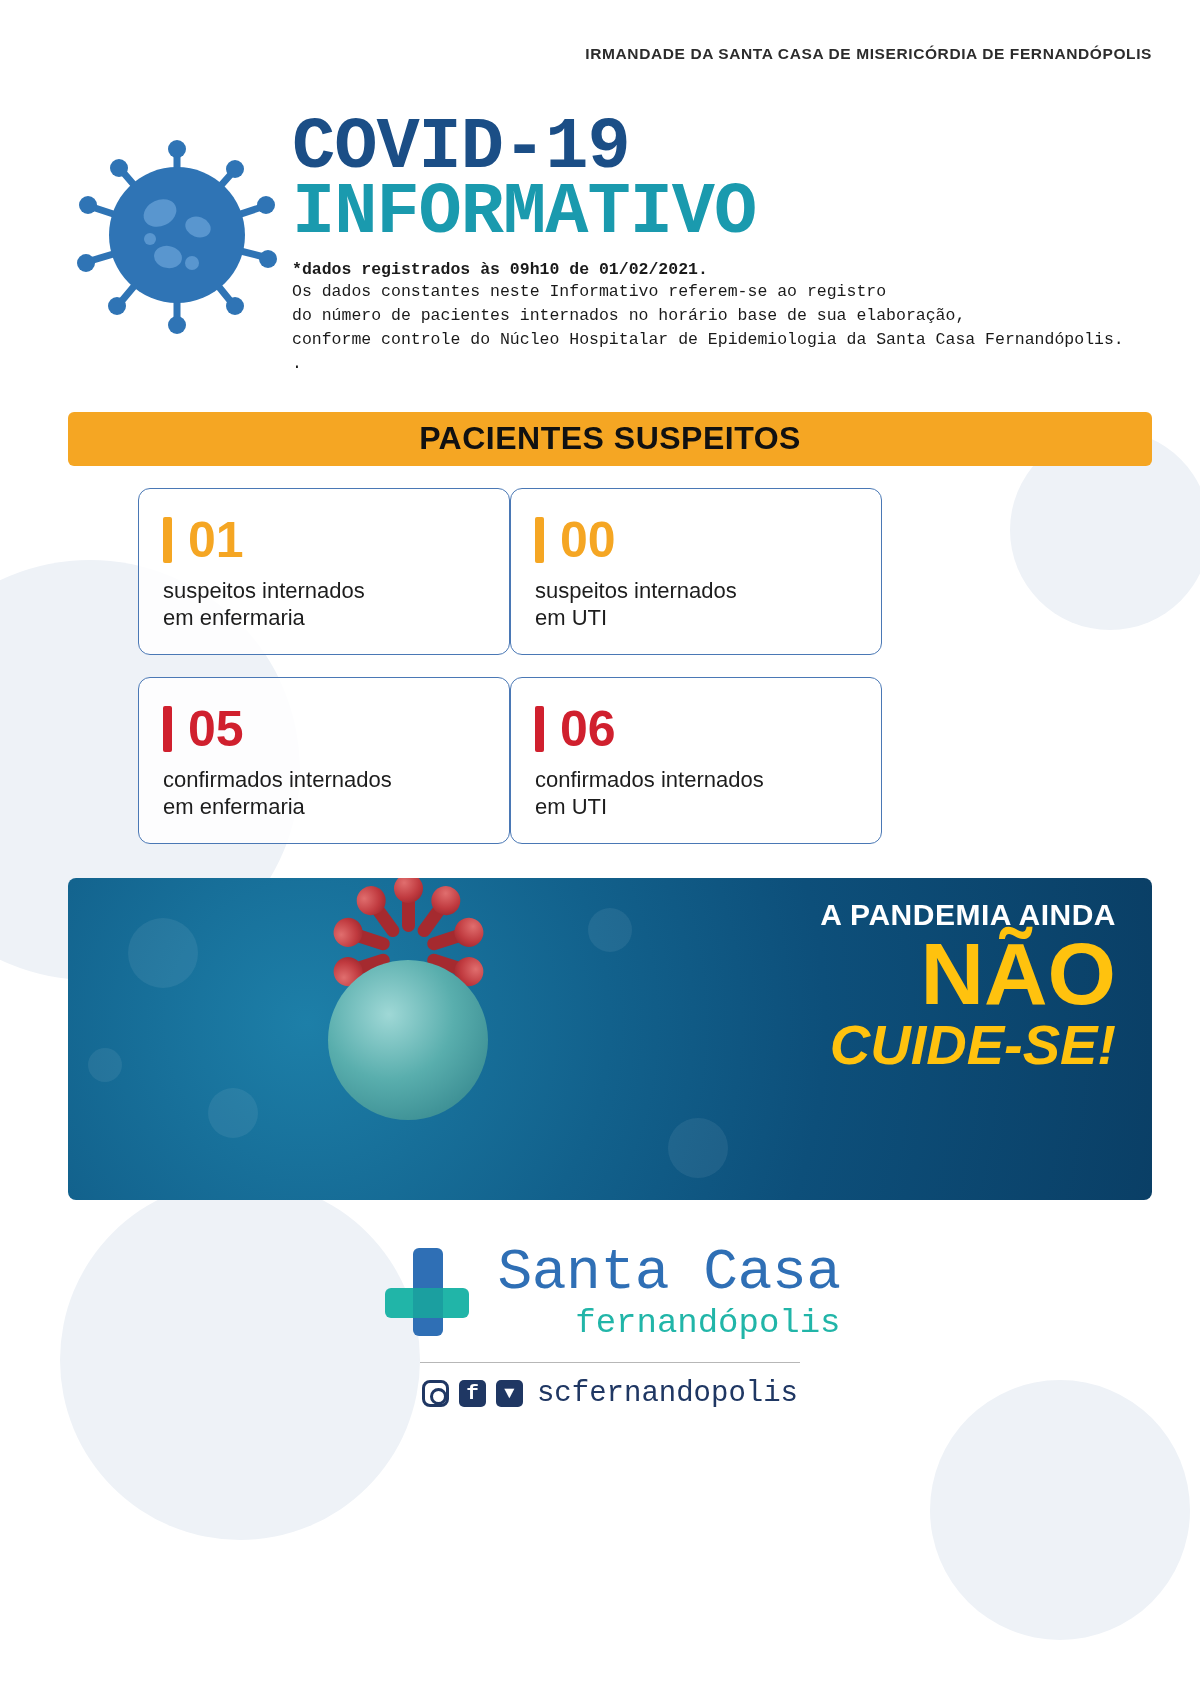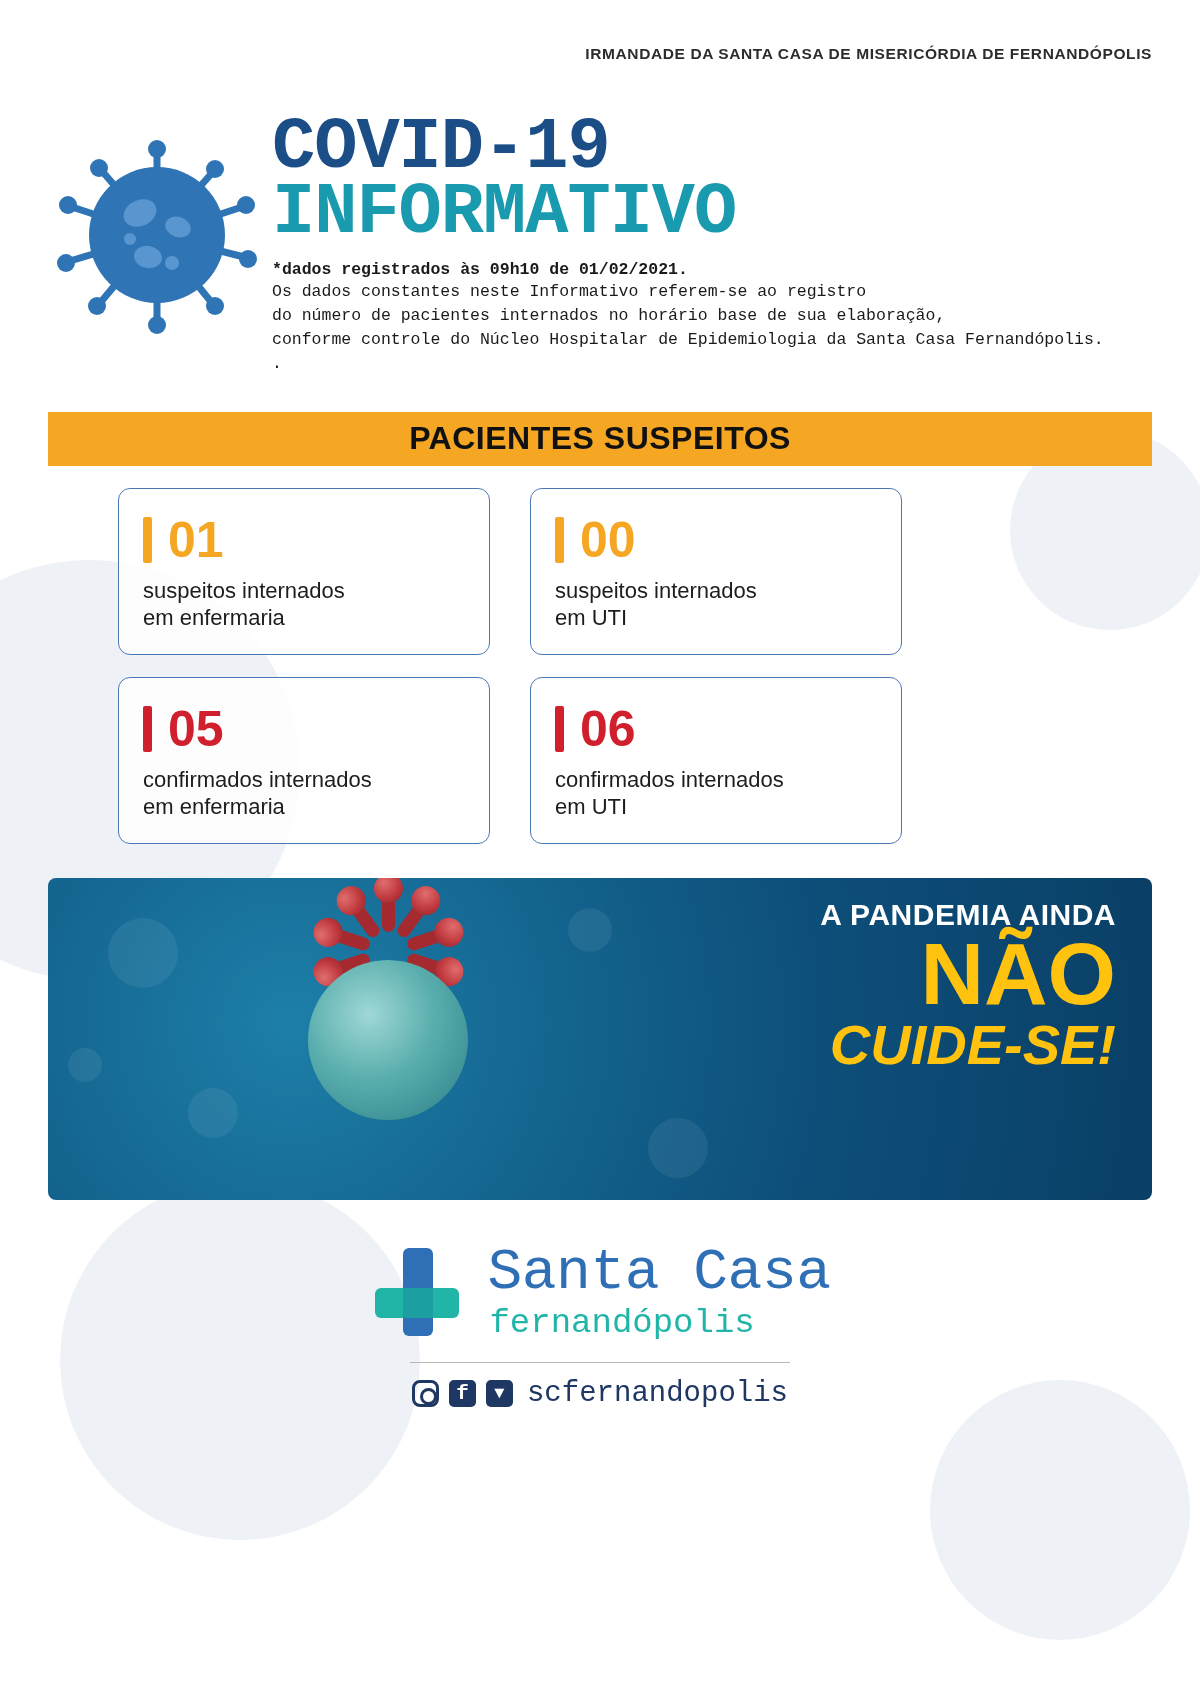--- a/index.html
+++ b/index.html
@@ -22,21 +22,21 @@
     position: absolute;
     border-radius: 50%;
     background: #eef2f7;
     z-index: 0;
   }
   .wm1 { width: 420px; height: 420px; left: -120px; top: 560px; }
   .wm2 { width: 360px; height: 360px; left: 60px; top: 1180px; }
   .wm3 { width: 260px; height: 260px; left: 930px; top: 1380px; }
   .wm4 { width: 200px; height: 200px; left: 1010px; top: 430px; }
 
-  .content { position: relative; z-index: 2; }
+  .content { position: relative; z-index: 2; padding-left: 20px; }
 
   .org-line {
     text-align: right;
     font-size: 15.5px;
     letter-spacing: 0.6px;
     color: #2c2c2c;
     font-weight: 600;
     padding: 45px 48px 0 0;
   }
 
@@ -78,34 +78,33 @@
   .note {
     font-size: 16.5px;
     color: #1a1a1a;
     line-height: 1.35;
     margin-top: 2px;
   }
 
   .band {
     margin: 0 48px;
     height: 54px;
-    border-radius: 0;
+    border-radius: 6px;
     display: flex;
     align-items: center;
     justify-content: center;
     font-size: 32px;
     font-weight: 800;
     letter-spacing: 0.5px;
   }
   .band-suspeitos { background: #f5a623; color: #111111; margin-top: 36px; }
   .band-confirmados { background: #d0202e; color: #ffffff; margin-top: 30px; }
 
   .cards {
     display: flex;
-    gap: 40px;
     margin: 22px 48px 0 118px;
   }
   .card {
     flex: 0 0 372px;
     border: 1.6px solid #4a78b5;
     border-radius: 12px;
     padding: 26px 0 22px 24px;
     background: rgba(255,255,255,0.85);
   }
   .card-num-row { display: flex; align-items: center; }
@@ -246,20 +245,21 @@
     font-size: 58px;
     font-weight: 400;
     color: #2f6fb5;
     letter-spacing: -0.5px;
   }
   .logo-sub {
     font-size: 34px;
     color: #21b5a8;
     margin-top: 4px;
     margin-left: 2px;
+    text-align: right;
   }
   .divider {
     width: 380px;
     height: 1px;
     background: #b7b7b7;
     margin: 22px 0 14px 0;
   }
   .social {
     display: flex;
     align-items: center;

